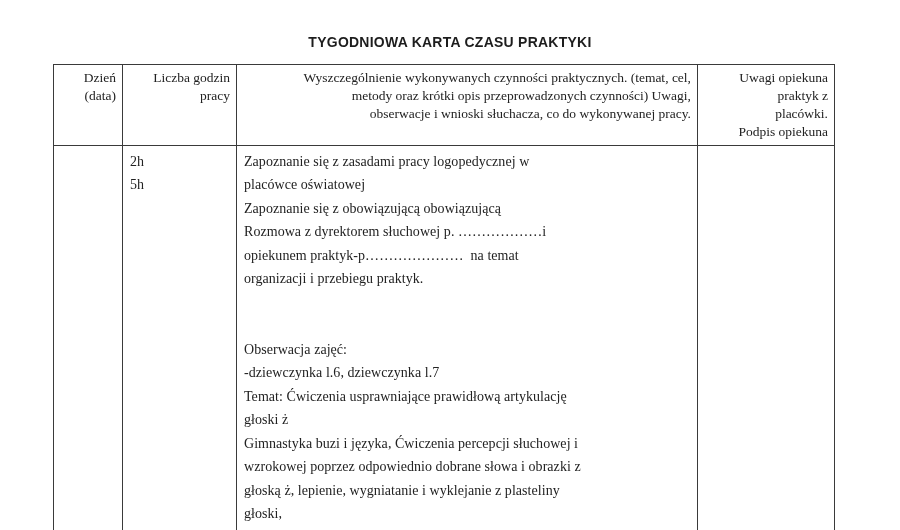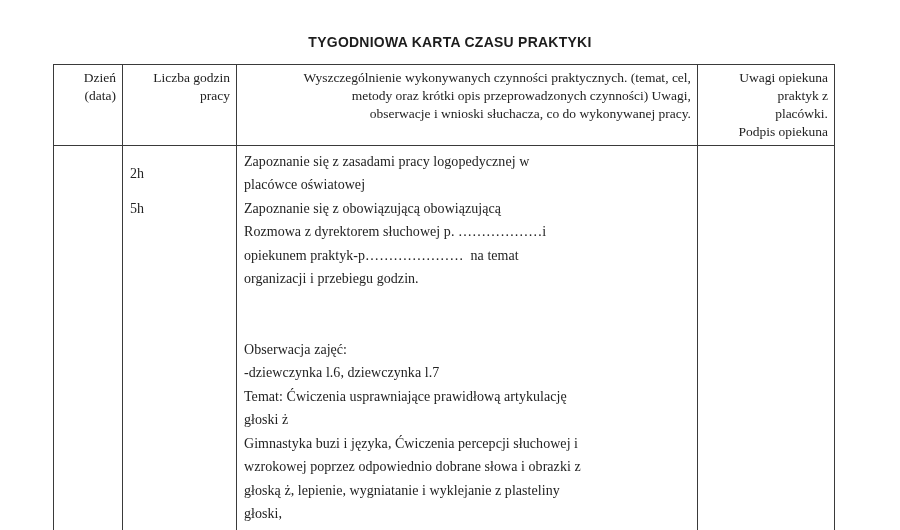--- a/index.html
+++ b/index.html
@@ -80,21 +80,21 @@
     padding-top: 7px;
   }
   td.body-day, td.body-note { padding-top: 7px; }
 
   td.hours-cell {
     font-size: 13.5px;
     line-height: 1.33;
     padding-top: 7px;
   }
 
-  .hours-slot { display: block; margin-top: 12px; }
+  .hours-slot { display: block; }
   .hours-gap-2h { height: 162px; }
 
   .desc-block { display: block; }
   .desc-line {
     display: block;
     white-space: pre-wrap;
     font-size: 14px;
     line-height: 23.5px;
     letter-spacing: 0.05px;
   }
@@ -151,21 +151,21 @@
           <span class="hours-label hours-slot">5h</span>
         </td>
 
         <td class="body-cell">
           <span class="desc-block">
             <span class="desc-line">Zapoznanie się z zasadami pracy logopedycznej w</span>
             <span class="desc-line">placówce oświatowej</span>
             <span class="desc-line">Zapoznanie się z obowiązującą obowiązującą</span>
             <span class="desc-line">Rozmowa z dyrektorem słuchowej p. ………………i</span>
             <span class="desc-line">opiekunem praktyk-p…………………  na temat</span>
-            <span class="desc-line">organizacji i przebiegu godzin.</span>
+            <span class="desc-line">organizacji i przebiegu praktyk.</span>
           </span>
           <span class="desc-spacer"></span>
           <span class="desc-block">
             <span class="desc-line">Obserwacja zajęć:</span>
             <span class="desc-line">-dziewczynka l.6, dziewczynka l.7</span>
             <span class="desc-line">Temat: Ćwiczenia usprawniające prawidłową artykulację</span>
             <span class="desc-line">głoski ż</span>
             <span class="desc-line">Gimnastyka buzi i języka, Ćwiczenia percepcji słuchowej i</span>
             <span class="desc-line">wzrokowej poprzez odpowiednio dobrane słowa i obrazki z</span>
             <span class="desc-line">głoską ż, lepienie, wygniatanie i wyklejanie z plasteliny</span>

